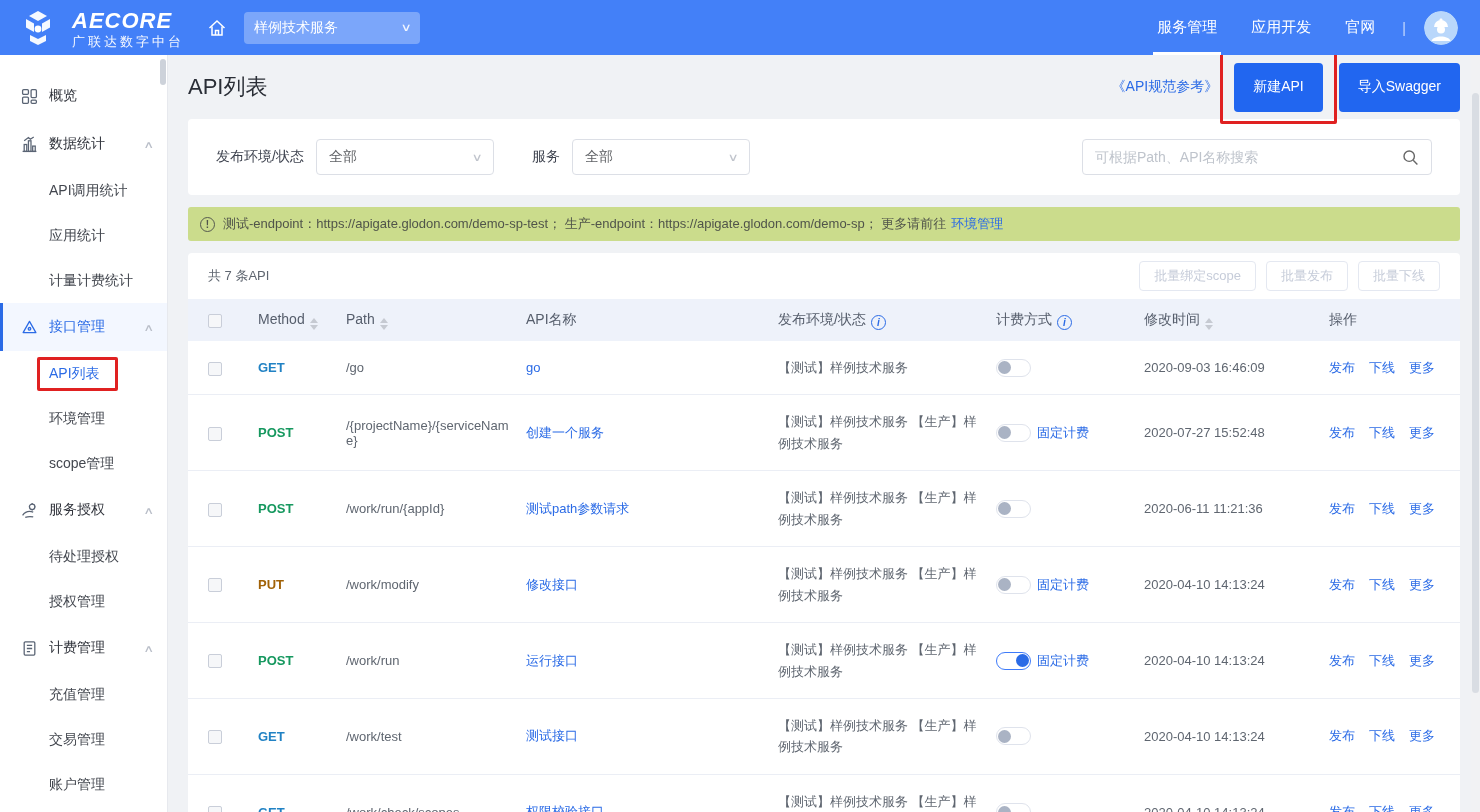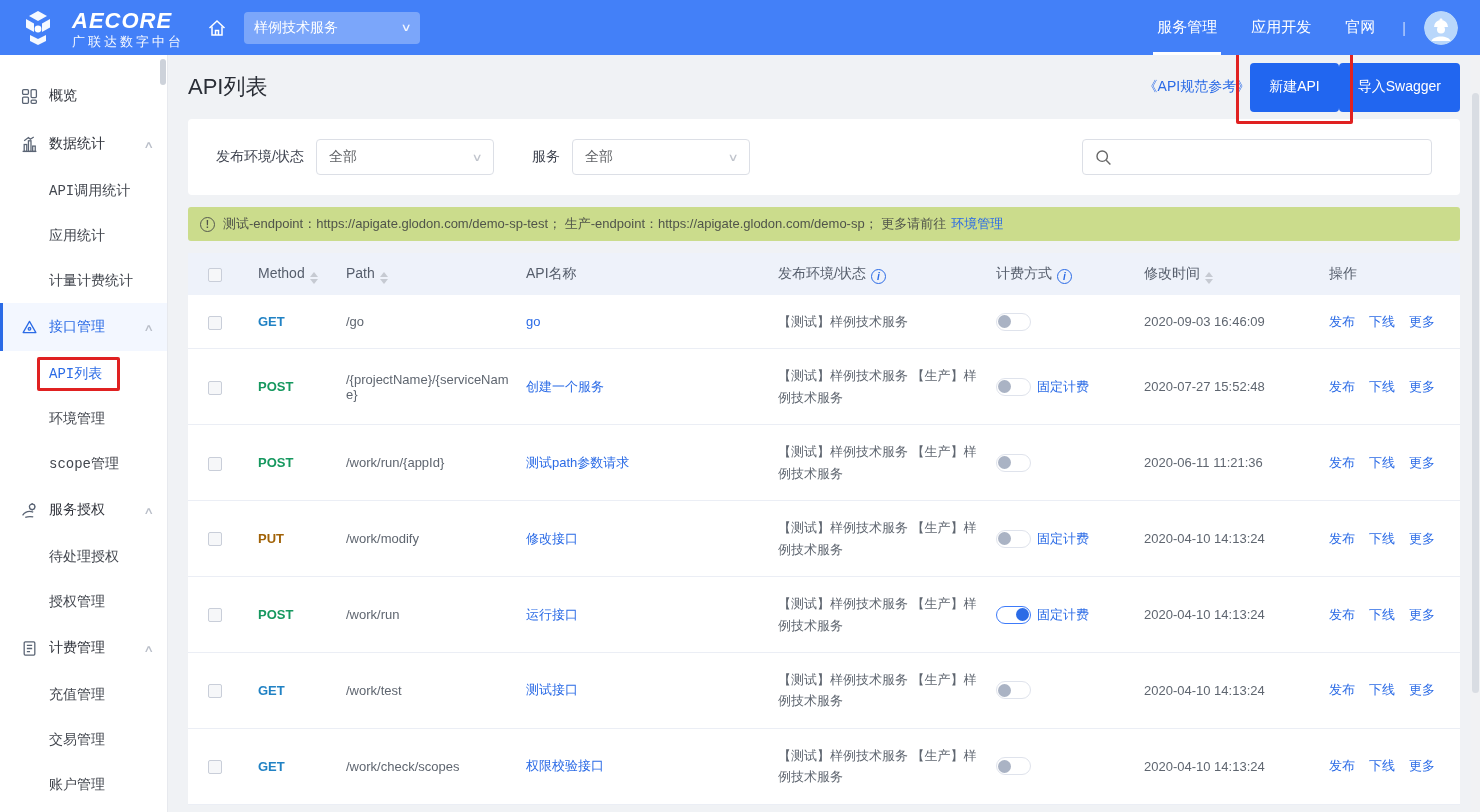--- a/index.html
+++ b/index.html
@@ -29,29 +29,29 @@
   .sidebar { width:168px; background:#fff; border-right:1px solid #e7e9ee; overflow:hidden; padding-top:17px; position:relative; }
   .side-thumb { position:absolute; top:4px; right:1px; width:6px; height:26px; border-radius:3px; background:#cdd2da; }
   .grp-title { height:48px; display:flex; align-items:center; padding-left:21px; font-size:14px; color:#31343c; cursor:pointer; position:relative; }
   .grp-title .g-icon { width:18px; height:18px; margin-right:10px; color:#5a6474; display:flex; align-items:center; }
   .grp-title .caret { margin-left:auto; margin-right:15px; color:#b9bec8; font-size:10px; transform:scaleX(1.5); }
   .grp-title.active { color:#2b6be6; background:#f3f7ff;text-align:right; }
   .grp-title.active .g-icon { color:#2b6be6; }
   .grp-title.active::before { content:""; position:absolute; left:0; top:0; bottom:0; width:3px; background:#2b6be6; }
   .grp-child { height:45px; display:flex; align-items:center; padding-left:49px; font-size:14px; color:#43474f; cursor:pointer; }
   .grp-child.active { color:#2b6be6; }
-  .child-label { position:relative; display:inline-block;font-family:Liberation Mono, monospace; }
+  .child-label { position:relative; display:inline-block; }
 
   .anno { position:absolute; border:3px solid #e02121; border-radius:2px; pointer-events:none; z-index:20; }
 
   
   .content { flex:1; padding:0 20px; overflow:hidden; }
   .page-head { height:64px; display:flex; align-items:center; }
   .page-title { font-size:22px; color:#2a2e36; font-weight:500; }
-  .head-right { margin-left:auto; display:flex; align-items:center; }
+  .head-right { margin-left:auto; display:flex; align-items:center; gap:16px; }
   .spec-link { color:#2b6be6; font-size:14px; cursor:pointer; }
   .btn-primary { height:49px; padding:0 19px; background:#2166f0; color:#fff; font-size:14px; border:none; border-radius:4px; cursor:pointer; font-family:inherit; }
   .anno-wrap { position:relative; display:inline-flex; }
 
   .filter-card { background:#fff; border-radius:4px; height:76px; display:flex; align-items:center; padding:0 28px; }
   .f-label { font-size:14px; color:#3f4450; margin-right:12px; }
   .select { width:178px; height:36px; border:1px solid #dcdfe6; border-radius:4px; display:flex; align-items:center; padding:0 12px; font-size:14px; color:#606266; cursor:pointer; background:#fff; }
   .select .chev { margin-left:auto; color:#c0c4cc; font-size:11px; transform:scaleX(1.4); }
   .f-gap { width:38px; }
   .search-box { margin-left:auto; width:350px; height:36px; border:1px solid #dcdfe6; border-radius:4px; display:flex; align-items:center; padding:0 12px; background:#fff; }
@@ -267,36 +267,45 @@
           <span>全部</span>
           <span class="chev">∨</span>
         </div>
         <span class="f-gap"></span>
         <span class="f-label">服务</span>
         <div class="select">
           <span>全部</span>
           <span class="chev">∨</span>
         </div>
         <div class="search-box">
+          <input type="text" placeholder="可根据Path、API名称搜索" style="">
           <span class="search-icon">
             <svg width="17" height="17" viewBox="0 0 17 17" fill="none" stroke="#666" stroke-width="1.4">
               <circle cx="7.2" cy="7.2" r="5.2"></circle>
                 <path d="M11.2 11.2 L15.4 15.4"></path>
             </svg>
           </span>
         </div>
       </div>
 
       <div class="banner">
         <span class="bang">!</span>
         <span>测试-endpoint：https://apigate.glodon.com/demo-sp-test；  生产-endpoint：https://apigate.glodon.com/demo-sp；  更多请前往</span>
         <a>环境管理</a>
       </div>
 
       <div class="table-card">
+        <div class="card-head">
+          <span class="count-text">共 7 条API</span>
+          <div class="batch" id="batch-btns">
+              <button>批量绑定scope</button>
+              <button>批量发布</button>
+              <button>批量下线</button>
+            </div>
+        </div>
         <table>
           <thead>
               <tr id="thead-row">
                 <th><span class="cb"></span></th>
                 <th><span>Method</span><span class="sorter">
                     <i class="up"></i>
                     <i class="dn"></i>
                   </span></th>
                 <th><span>Path</span><span class="sorter">
                     <i class="up"></i>

